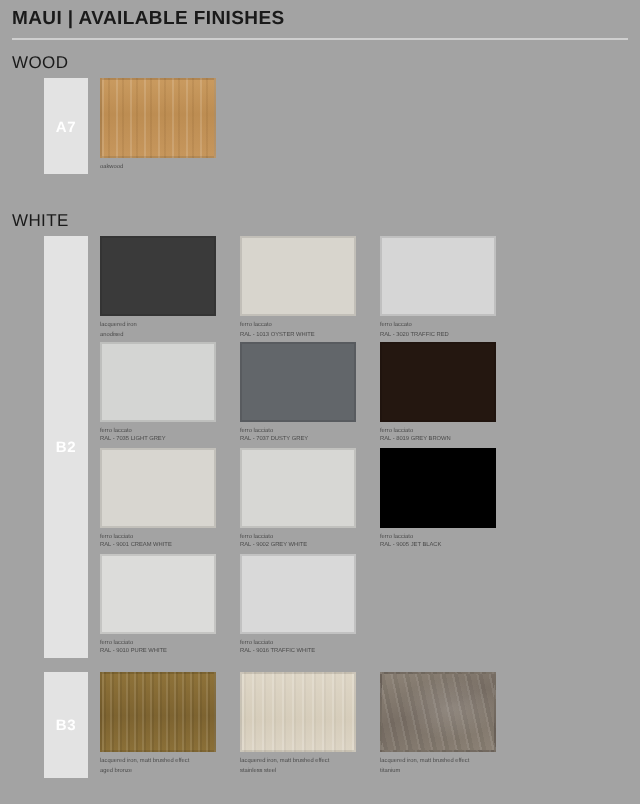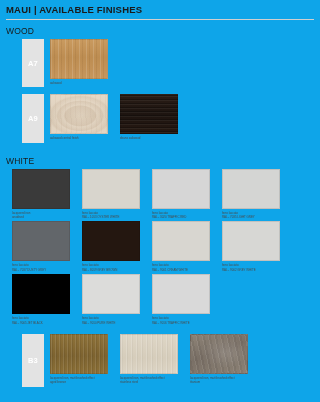--- a/index.html
+++ b/index.html
@@ -3,21 +3,21 @@
 <meta charset="utf-8">
 <style>
   * { box-sizing: border-box; }
   html, body {
     margin: 0; padding: 0;
     width: 320px; height: 402px;
     background: #ffffff;
     font-family: "Liberation Sans", sans-serif;
     overflow: hidden;
   }
-  .page { position: relative; width: 320px; height: 402px; background:#0ea5e9; }
+  .page { position: relative; width: 320px; height: 402px; background:#a3a3a3; }
 
   
   .doc-title {
     font-size: 9.5px;
     font-weight: bold;
     letter-spacing: 0.2px;
     color: #1a1a1a;
     padding: 4px 6px 0 6px;
     white-space: nowrap;
   }
@@ -167,44 +167,24 @@
               <div class="chip w-oak"></div>
               <div class="caption">
                 <span class="c1">oakwood</span>
                 <span class="c2"></span>
               </div>
             </div>
           </div>
         </div>
       </div>
       <div class="spacer"></div>
-      <div class="group">
-        <div class="code-tab">A9</div>
-        <div class="group-body">
-          <div class="swatch-row">
-            <div class="cell">
-              <div class="chip w-ash"></div>
-              <div class="caption">
-                <span class="c1">oakwood central finish</span>
-                <span class="c2"></span>
-              </div>
-            </div>
-            <div class="cell">
-              <div class="chip w-ebony"></div>
-              <div class="caption">
-                <span class="c1">ebano oakwood</span>
-                <span class="c2"></span>
-              </div>
-            </div>
-          </div>
-        </div>
-      </div>
       <div class="spacer"></div>
       <div class="section-title">WHITE</div>
       <div class="group">
+        <div class="code-tab">B2</div>
         <div class="group-body">
           <div class="swatch-row">
             <div class="cell">
               <div class="chip" style="background: rgb(58, 58, 58);"></div>
               <div class="caption">
                 <span class="c1">lacquered iron</span>
                 <span class="c2">anodised</span>
               </div>
             </div>
             <div class="cell">

